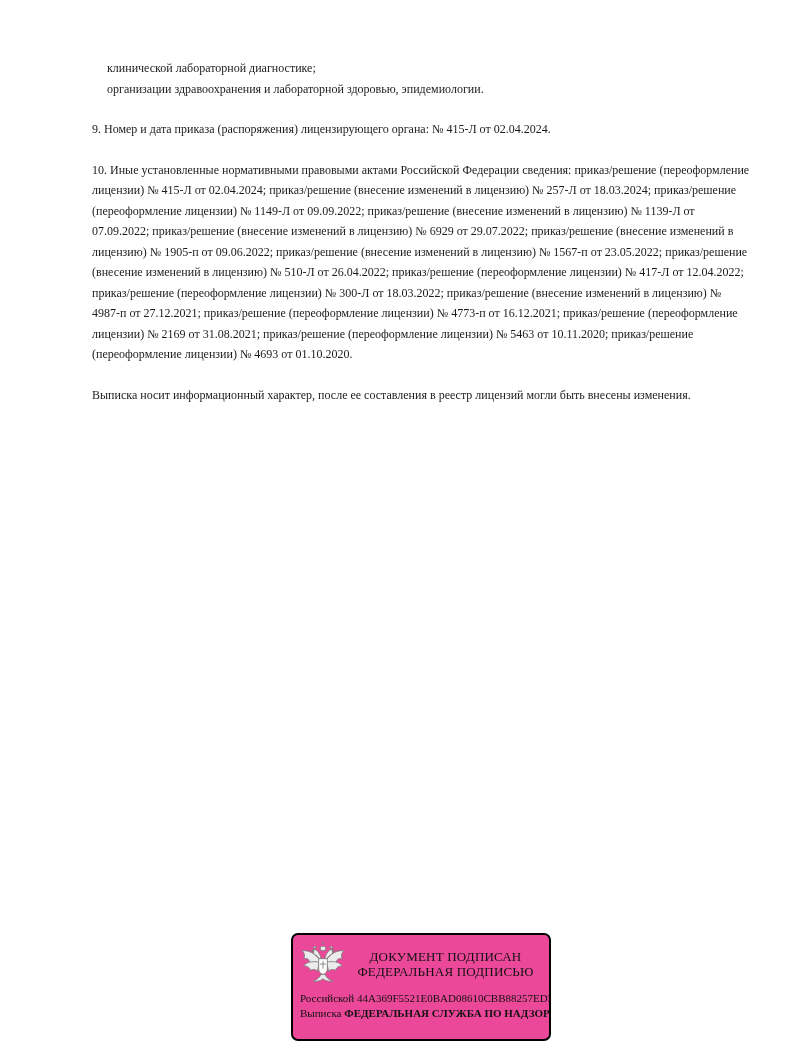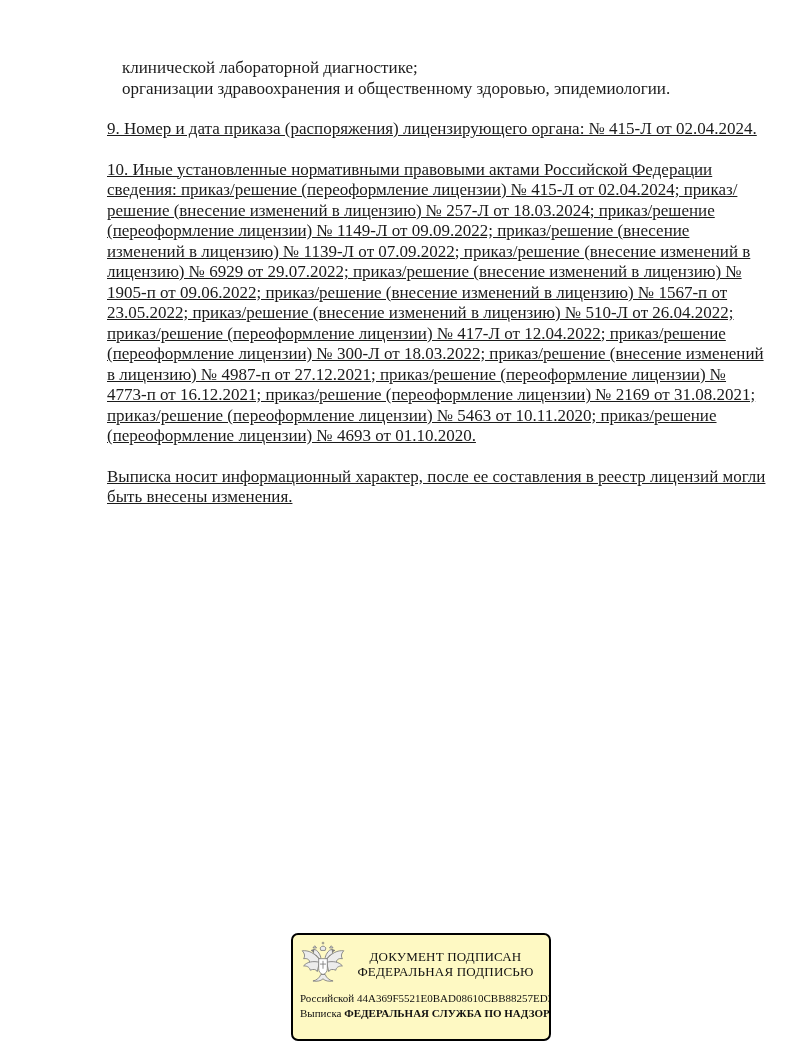--- a/index.html
+++ b/index.html
@@ -15,44 +15,42 @@
     color: #1b1b1b;
     overflow: hidden;
   }
 
   
   .content {
     position: absolute;
     left: 92px;
     top: 58px;
     width: 660px;
-    font-size: 17px;
+    font-size: 12px;
     line-height: 20.5px;
     text-align: left;
-    margin-left: 15px;
   }
   .indent-line {
     padding-left: 15px;
   }
   .para {
     margin: 20px 0 0 0;
-    text-decoration: underline;
   }
 
   
   .stamp {
     position: absolute;
     left: 291px;
     top: 933px;
     width: 260px;
     height: 108px;
     box-sizing: border-box;
     border: 2px solid #000000;
     border-radius: 7px;
-    background: #fef9c3;
+    background: #ec4899;
     overflow: hidden;
   }
   .stamp-header {
     display: flex;
     align-items: center;
     padding: 3px 4px 0 7px;
   }
   .emblem {
     width: 46px;
     height: 50px;
@@ -75,21 +73,21 @@
     color: #111111;
   }
   .stamp-info .row { overflow: hidden; }
   .stamp-info b { font-weight: bold; }
 </style>
 </head>
 <body>
 
 <div class="content">
   <div class="indent-line">клинической лабораторной диагностике;</div>
-  <div class="indent-line">организации здравоохранения и общественному здоровью, эпидемиологии.</div>
+  <div class="indent-line">организации здравоохранения и лабораторной здоровью, эпидемиологии.</div>
 
   <p class="para">9. Номер и дата приказа (распоряжения) лицензирующего органа: № 415-Л от 02.04.2024.</p>
 
   <p class="para">10. Иные установленные нормативными правовыми актами Российской Федерации сведения: приказ/решение (переоформление лицензии) № 415-Л от 02.04.2024; приказ/решение (внесение изменений в лицензию) № 257-Л от 18.03.2024; приказ/решение (переоформление лицензии) № 1149-Л от 09.09.2022; приказ/решение (внесение изменений в лицензию) № 1139-Л от 07.09.2022; приказ/решение (внесение изменений в лицензию) № 6929 от 29.07.2022; приказ/решение (внесение изменений в лицензию) № 1905-п от 09.06.2022; приказ/решение (внесение изменений в лицензию) № 1567-п от 23.05.2022; приказ/решение (внесение изменений в лицензию) № 510-Л от 26.04.2022; приказ/решение (переоформление лицензии) № 417-Л от 12.04.2022; приказ/решение (переоформление лицензии) № 300-Л от 18.03.2022; приказ/решение (внесение изменений в лицензию) № 4987-п от 27.12.2021; приказ/решение (переоформление лицензии) № 4773-п от 16.12.2021; приказ/решение (переоформление лицензии) № 2169 от 31.08.2021; приказ/решение (переоформление лицензии) № 5463 от 10.11.2020; приказ/решение (переоформление лицензии) № 4693 от 01.10.2020.</p>
 
   <p class="para">Выписка носит информационный характер, после ее составления в реестр лицензий могли быть внесены изменения.</p>
 </div>
 
 <div class="stamp">
   <div class="stamp-header">

